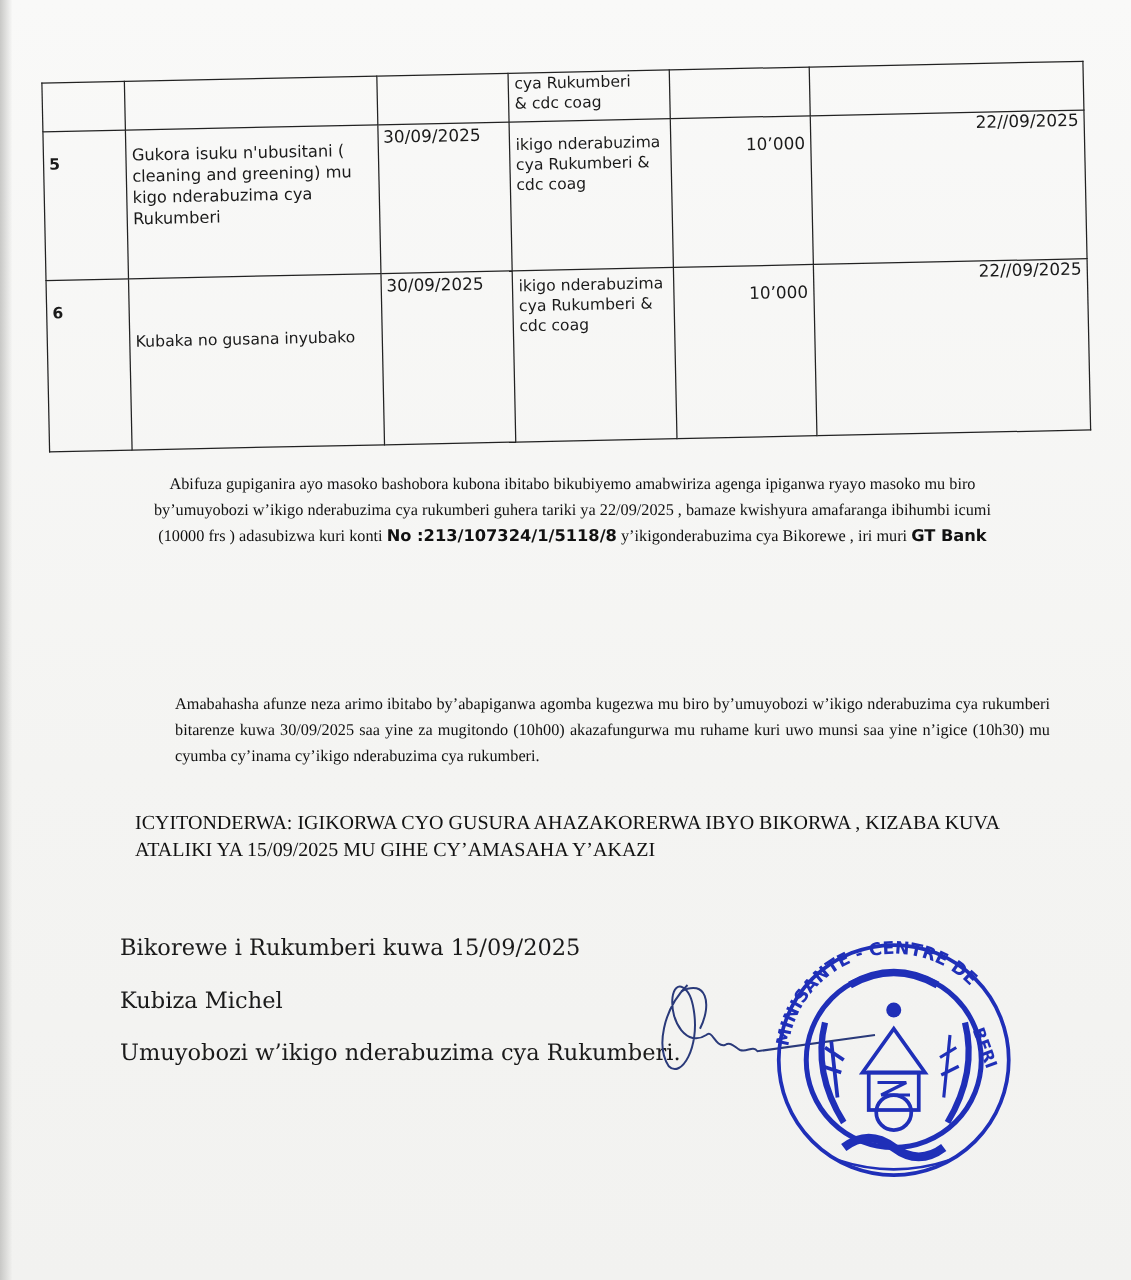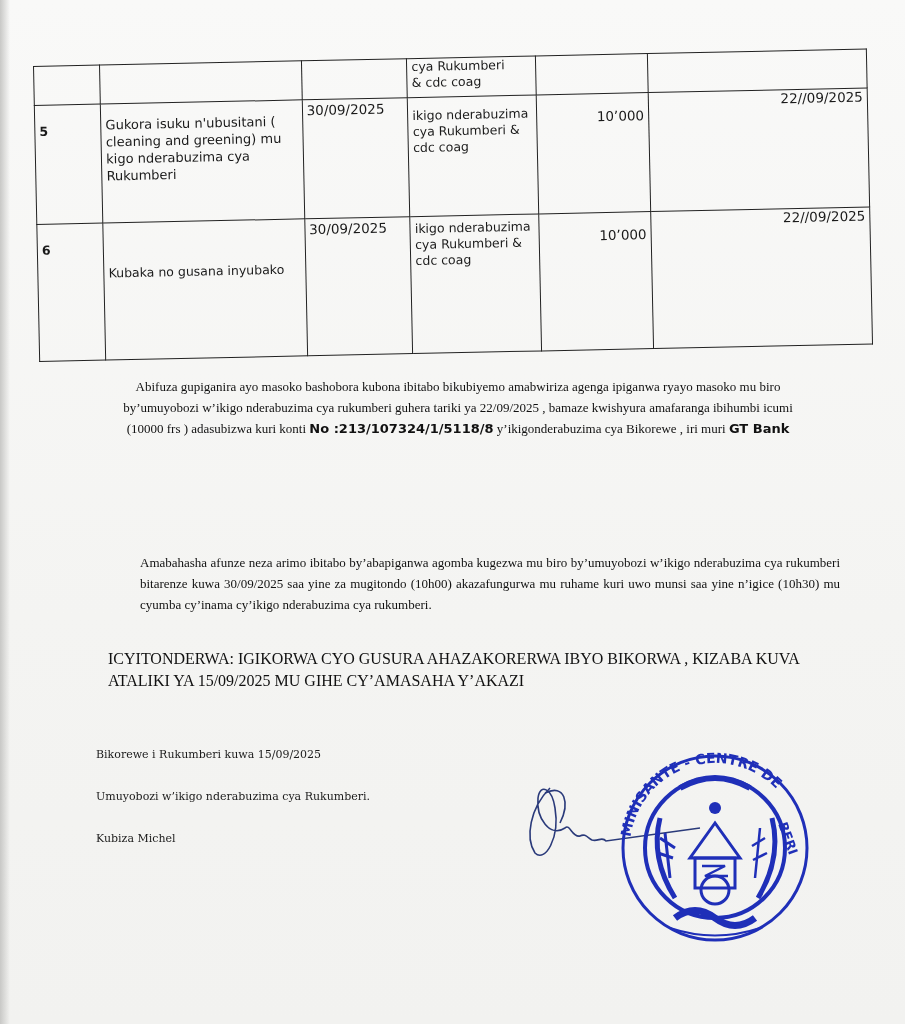--- a/index.html
+++ b/index.html
@@ -61,21 +61,21 @@
   .p2 {
     left: 112px; top: 552px; width: 700px;
     font-size: 13px; line-height: 21px; text-align: justify; margin-left: 28px;
   }
   .p3 {
     left: 108px; top: 648px; width: 710px;
     font-size: 16px; line-height: 22px;
   }
   .sig-block {
     position: absolute; left: 96px; top: 748px;
-    font-family: "DejaVu Serif", serif; font-size: 11px;
+    font-family: "DejaVu Serif", serif; font-size: 18px;
   }
   .sig-block div { height: 42px; }
   .stamp {
     position: absolute; left: 510px; top: 728px; width: 300px; height: 220px;
   }
 </style>
 </head>
 <body>
 
 <div class="page">
@@ -114,22 +114,22 @@
   <div class="para p1">
     <span>Abifuza gupiganira ayo masoko bashobora kubona ibitabo bikubiyemo amabwiriza agenga ipiganwa ryayo masoko mu biro by’umuyobozi w’ikigo nderabuzima cya rukumberi guhera tariki ya 22/09/2025 , bamaze kwishyura amafaranga ibihumbi icumi (10000 frs ) adasubizwa kuri konti </span><b>No  :213/107324/1/5118/8</b><span>  y’ikigonderabuzima cya Bikorewe , iri muri </span><b>GT Bank</b>
   </div>
 
   <div class="para p2">Amabahasha afunze neza arimo ibitabo by’abapiganwa  agomba kugezwa mu biro by’umuyobozi w’ikigo nderabuzima cya rukumberi bitarenze kuwa 30/09/2025 saa yine  za mugitondo (10h00) akazafungurwa mu ruhame kuri uwo munsi saa yine n’igice  (10h30) mu cyumba cy’inama cy’ikigo nderabuzima cya rukumberi.</div>
 
   <div class="para p3">ICYITONDERWA: IGIKORWA CYO GUSURA AHAZAKORERWA IBYO BIKORWA , KIZABA KUVA ATALIKI YA 15/09/2025  MU GIHE CY’AMASAHA Y’AKAZI</div>
 
   <div class="sig-block">
     <div>Bikorewe i Rukumberi kuwa 15/09/2025</div>
+    <div>Kubiza Michel</div>
     <div>Umuyobozi w’ikigo nderabuzima cya Rukumberi.</div>
-    <div>Kubiza Michel</div>
   </div>
 
   <svg class="stamp" viewBox="0 0 300 220">
 
     <g fill="none" stroke="#2a3a7a" stroke-width="1.6">
       <path d="M40 60 C20 80 15 110 25 125 C35 135 50 110 45 80 C42 60 30 55 28 70 C26 90 40 110 55 100 C60 95 62 110 70 108 C75 105 78 110 82 112 C88 114 92 108 96 113 L190 100"></path>
       <path d="M35 65 C55 55 60 75 50 95"></path>
     </g>
 
     <g fill="none" stroke="#1f2fb8">

